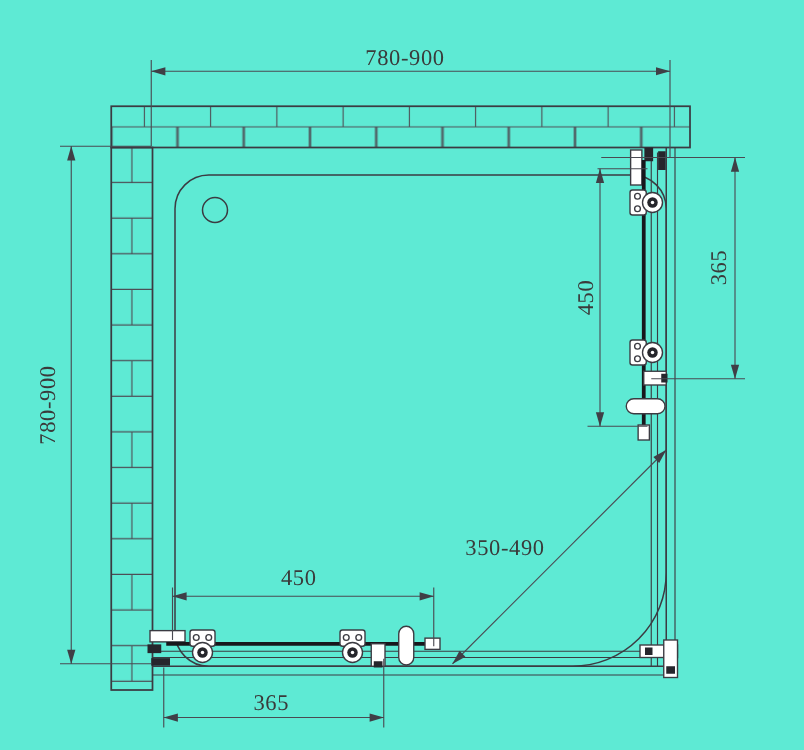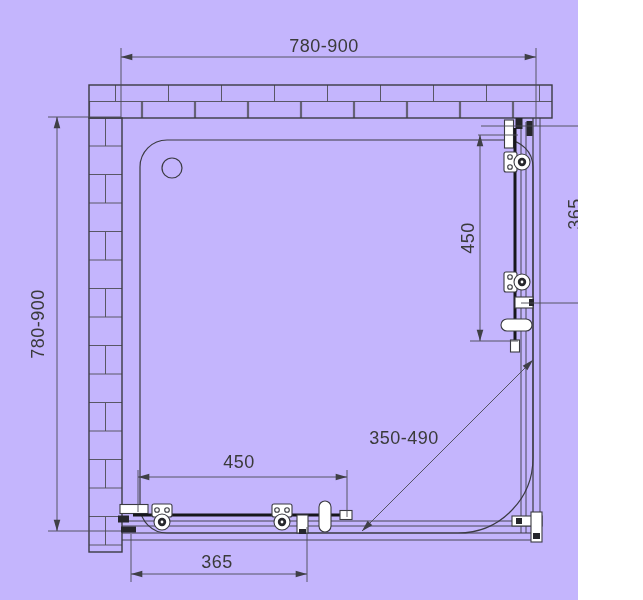--- a/index.html
+++ b/index.html
@@ -1,17 +1,17 @@
 <!DOCTYPE html>
 <html><head>
 <meta charset="utf-8">
 <style>
   html,body{margin:0;padding:0;background:#ffffff;}
-  .stage{position:relative;width:578px;height:600px;background:#c4b5fd;overflow:hidden;
-         font-family:Liberation Sans, sans-serif;}
+  .stage{position:relative;width:643px;height:600px;background:#5eead4;overflow:hidden;
+         font-family:Liberation Serif, serif;}
   svg{display:block;}
   .wall{fill:url(#bh);stroke:#3b3b42;stroke-width:1.4;}
   .wallv{fill:url(#bv);stroke:#3b3b42;stroke-width:1.4;}
   .brick{stroke:#4d4d55;stroke-width:0.9;fill:none;}
   .tray{stroke:#3b3b42;stroke-width:1.2;fill:none;}
   .thin{stroke:#3b3b42;stroke-width:0.9;fill:none;}
   .med{stroke:#3b3b42;stroke-width:1.2;fill:none;}
   .glass{stroke:#17171c;stroke-width:3;fill:none;}
   .part{fill:#ffffff;stroke:#3b3b42;stroke-width:1.1;}
   .dark{fill:#26262c;stroke:none;}

